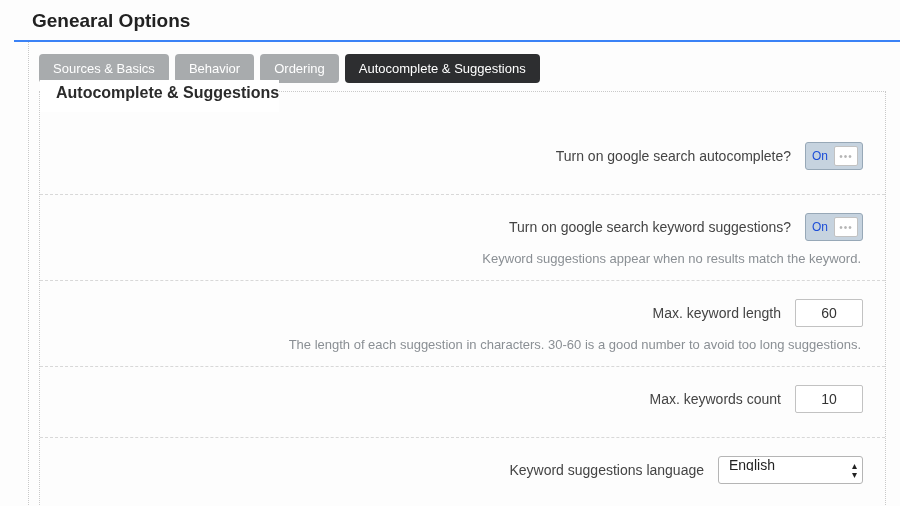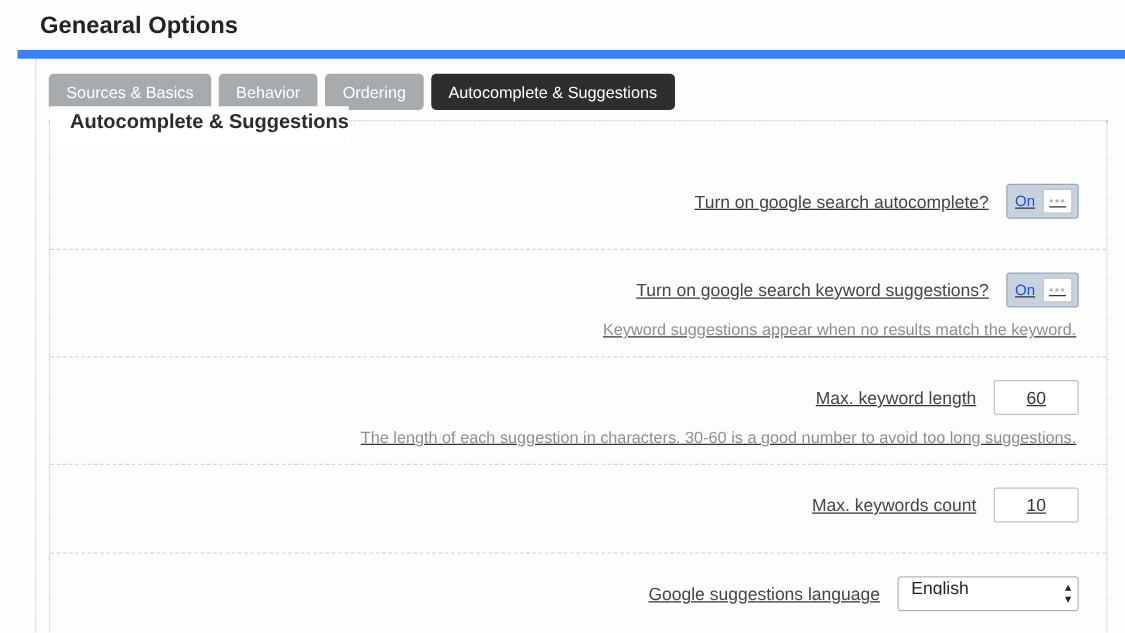--- a/index.html
+++ b/index.html
@@ -11,21 +11,21 @@
       width: 900px;
       height: 506px;
       overflow: hidden;
       padding-left: 14px;
     }
     .page-title {
       font-size: 19px;
       font-weight: 700;
       color: #222;
       padding: 10px 0 8px 18px;
-      border-bottom: 7px solid #3b82f6;
+      border-bottom: 2px solid #3b82f6;
     }
     .outer-panel {
       border-left: 1px dotted #c9c9c9;
       margin-left: 14px;
       padding-top: 12px;
     }
     .tabs {
       display: flex;
       gap: 6px;
       padding-left: 10px;
@@ -54,21 +54,20 @@
       color: #2b2b2b;
       padding: 4px 0 10px 16px;
       background: #fff;
       position: relative;
       top: -12px;
       display: inline-block;
     }
     .row {
       padding: 18px 22px 14px 22px;
       border-bottom: 1px dashed #d8d8d8;
-      text-decoration: underline;
     }
     .row:last-child { border-bottom: none; }
     .control-line {
       display: flex;
       justify-content: flex-end;
       align-items: center;
       gap: 14px;
       margin-bottom: 10px;
     }
     .label {
@@ -199,21 +198,21 @@
     <div class="row">
       <div class="control-line">
         <span class="label">Max. keywords count</span>
         <input class="num-input" value="10" style="">
       </div>
     </div>
 
     
     <div class="row" style="border-bottom:none;">
       <div class="control-line">
-        <span class="label">Google suggestions language</span>
+        <span class="label">Keyword suggestions language</span>
         <span class="select-wrap">
           <select class="select">
             <option>English</option>
           </select>
           <span class="select-caret">▴<br>▾</span>
         </span>
       </div>
     </div>
 
   </div>

